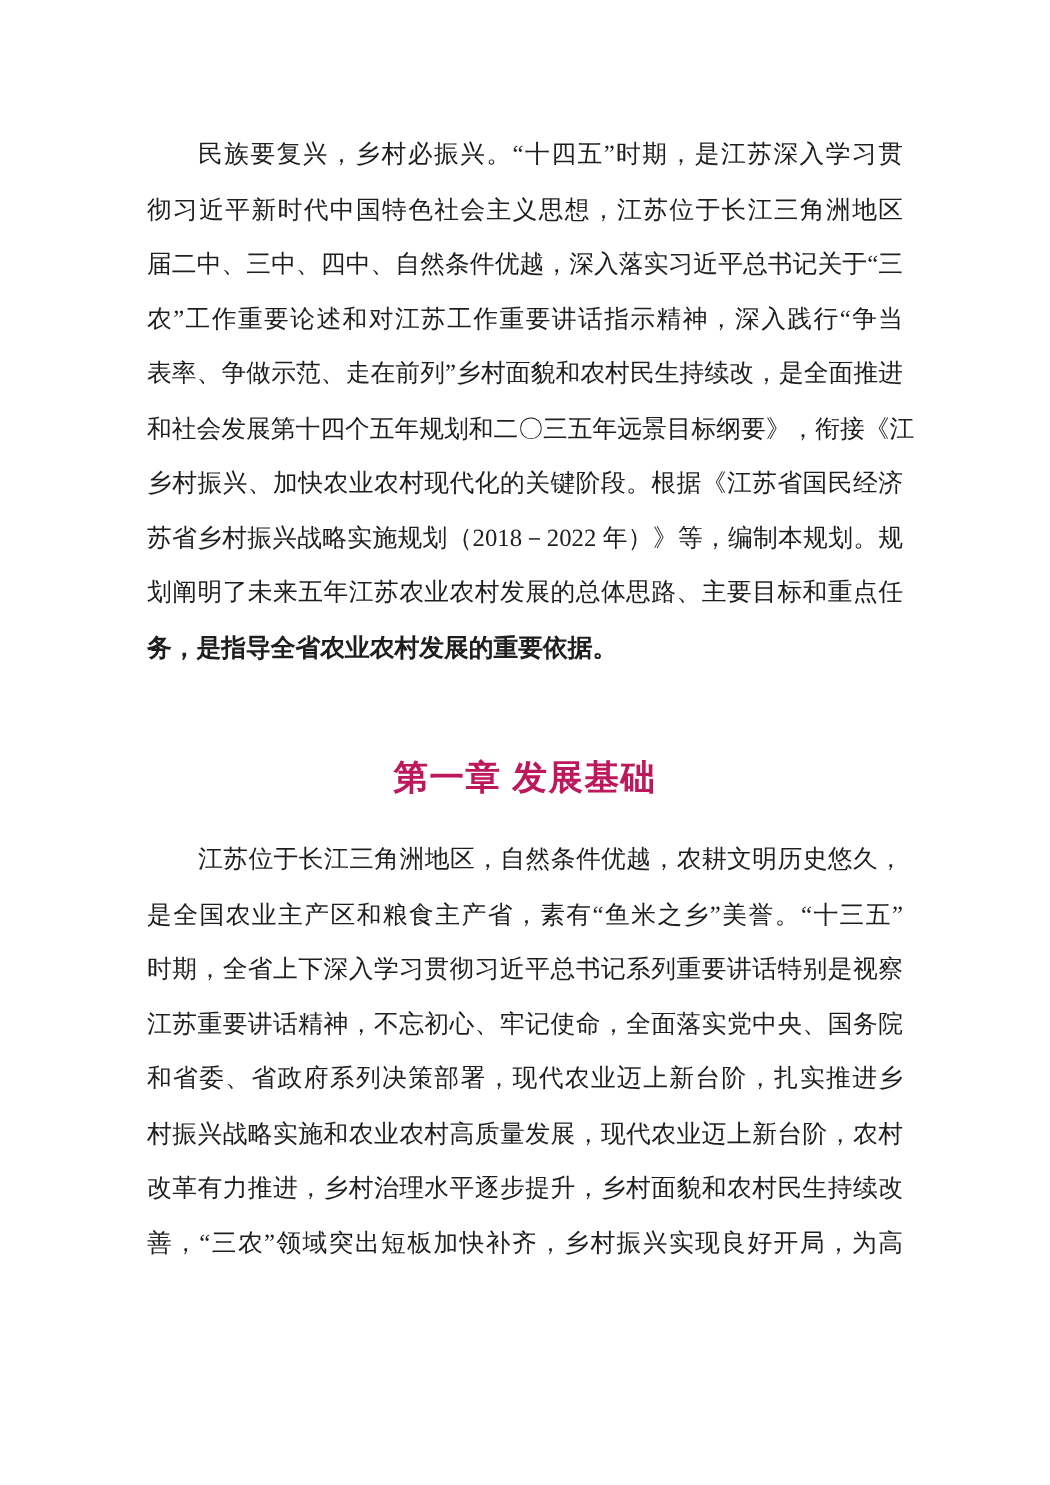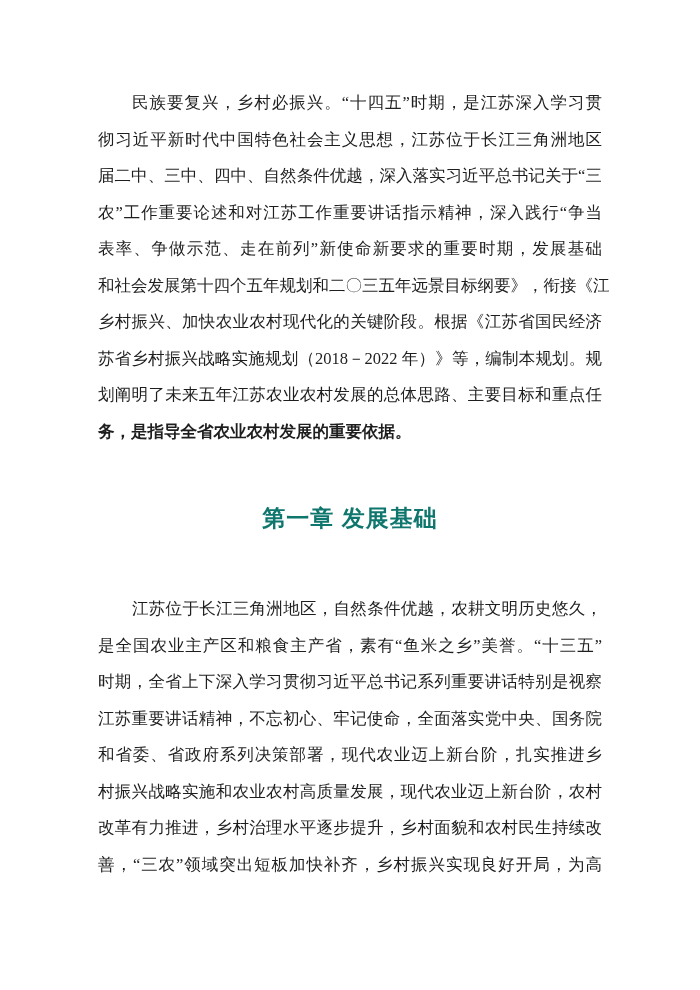--- a/index.html
+++ b/index.html
@@ -15,21 +15,21 @@
       overflow: hidden;
       font-family: "Liberation Serif", "DejaVu Serif", serif;
       color: #1e1e1e;
     }
     .para {
       position: absolute;
       left: 98px;
       width: 504px;
     }
     .para-intro { top: 85px; }
-    .para-chapter { top: 555px; margin-top: 36px; }
+    .para-chapter { top: 555px; }
     .line {
       font-size: 16.5px;
       line-height: 36.5px;
       height: 36.5px;
       white-space: nowrap;
       text-align: justify;
       text-align-last: justify;
       text-justify: inter-ideograph;
     }
     .line.indent { text-indent: 34px; font-family: Liberation Serif, serif; }
@@ -43,34 +43,34 @@
       top: 500px;
       left: 0;
       width: 700px;
       margin: 0;
       text-align: center;
       font-family: "Liberation Sans", "DejaVu Sans", sans-serif;
       font-weight: 700;
       font-size: 23px;
       line-height: 36px;
       letter-spacing: 1px;
-      color: #0f766e;
+      color: #be185d;
     }
   </style>
 </head>
 <body>
 
 <main class="page">
 
   <section class="para para-intro">
     <div class="line indent">民族要复兴，乡村必振兴。“十四五”时期，是江苏深入学习贯</div>
     <div class="line">彻习近平新时代中国特色社会主义思想，江苏位于长江三角洲地区</div>
     <div class="line">届二中、三中、四中、自然条件优越，深入落实习近平总书记关于“三</div>
     <div class="line">农”工作重要论述和对江苏工作重要讲话指示精神，深入践行“争当</div>
-    <div class="line">表率、争做示范、走在前列”新使命新要求的重要时期，发展基础</div>
+    <div class="line">表率、争做示范、走在前列”乡村面貌和农村民生持续改，是全面推进</div>
     <div class="line">和社会发展第十四个五年规划和二〇三五年远景目标纲要》，衔接《江</div>
     <div class="line">乡村振兴、加快农业农村现代化的关键阶段。根据《江苏省国民经济</div>
     <div class="line">苏省乡村振兴战略实施规划（2018－2022 年）》等，编制本规划。规</div>
     <div class="line">划阐明了未来五年江苏农业农村发展的总体思路、主要目标和重点任</div>
     <div class="line short">务，是指导全省农业农村发展的重要依据。</div>
   </section>
 
   <h1 class="heading">第一章 发展基础</h1>
 
   <section class="para para-chapter">

